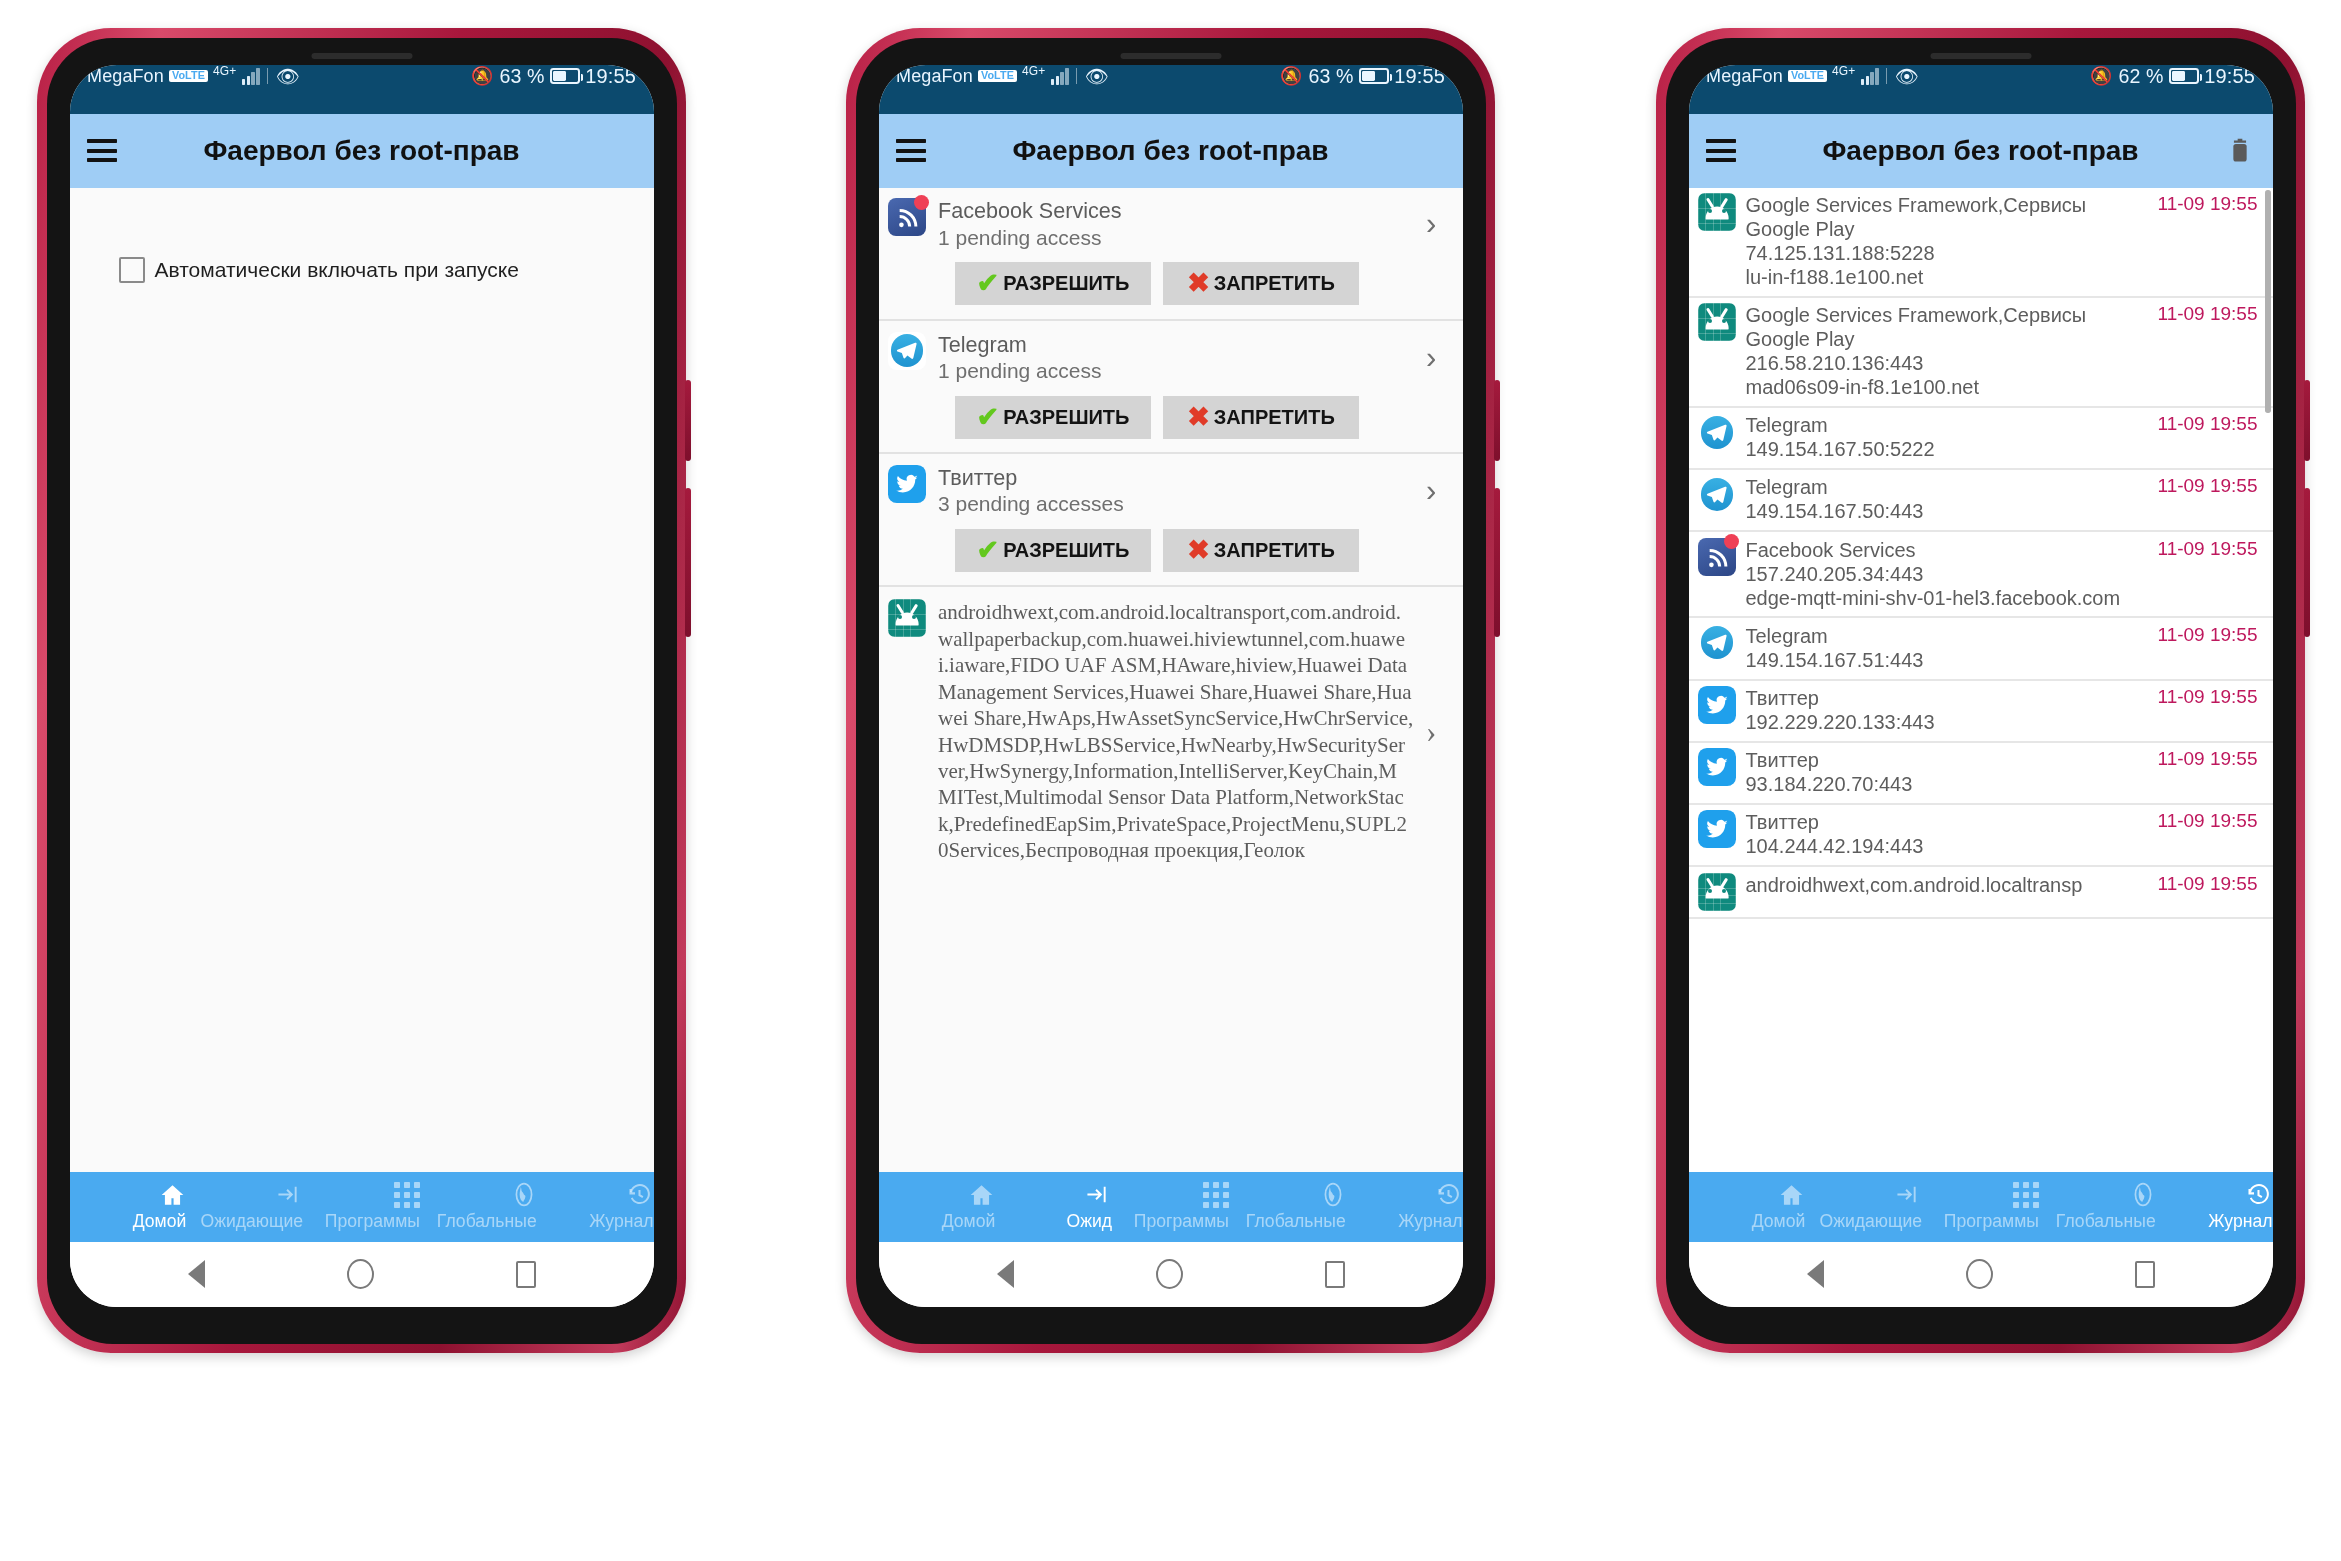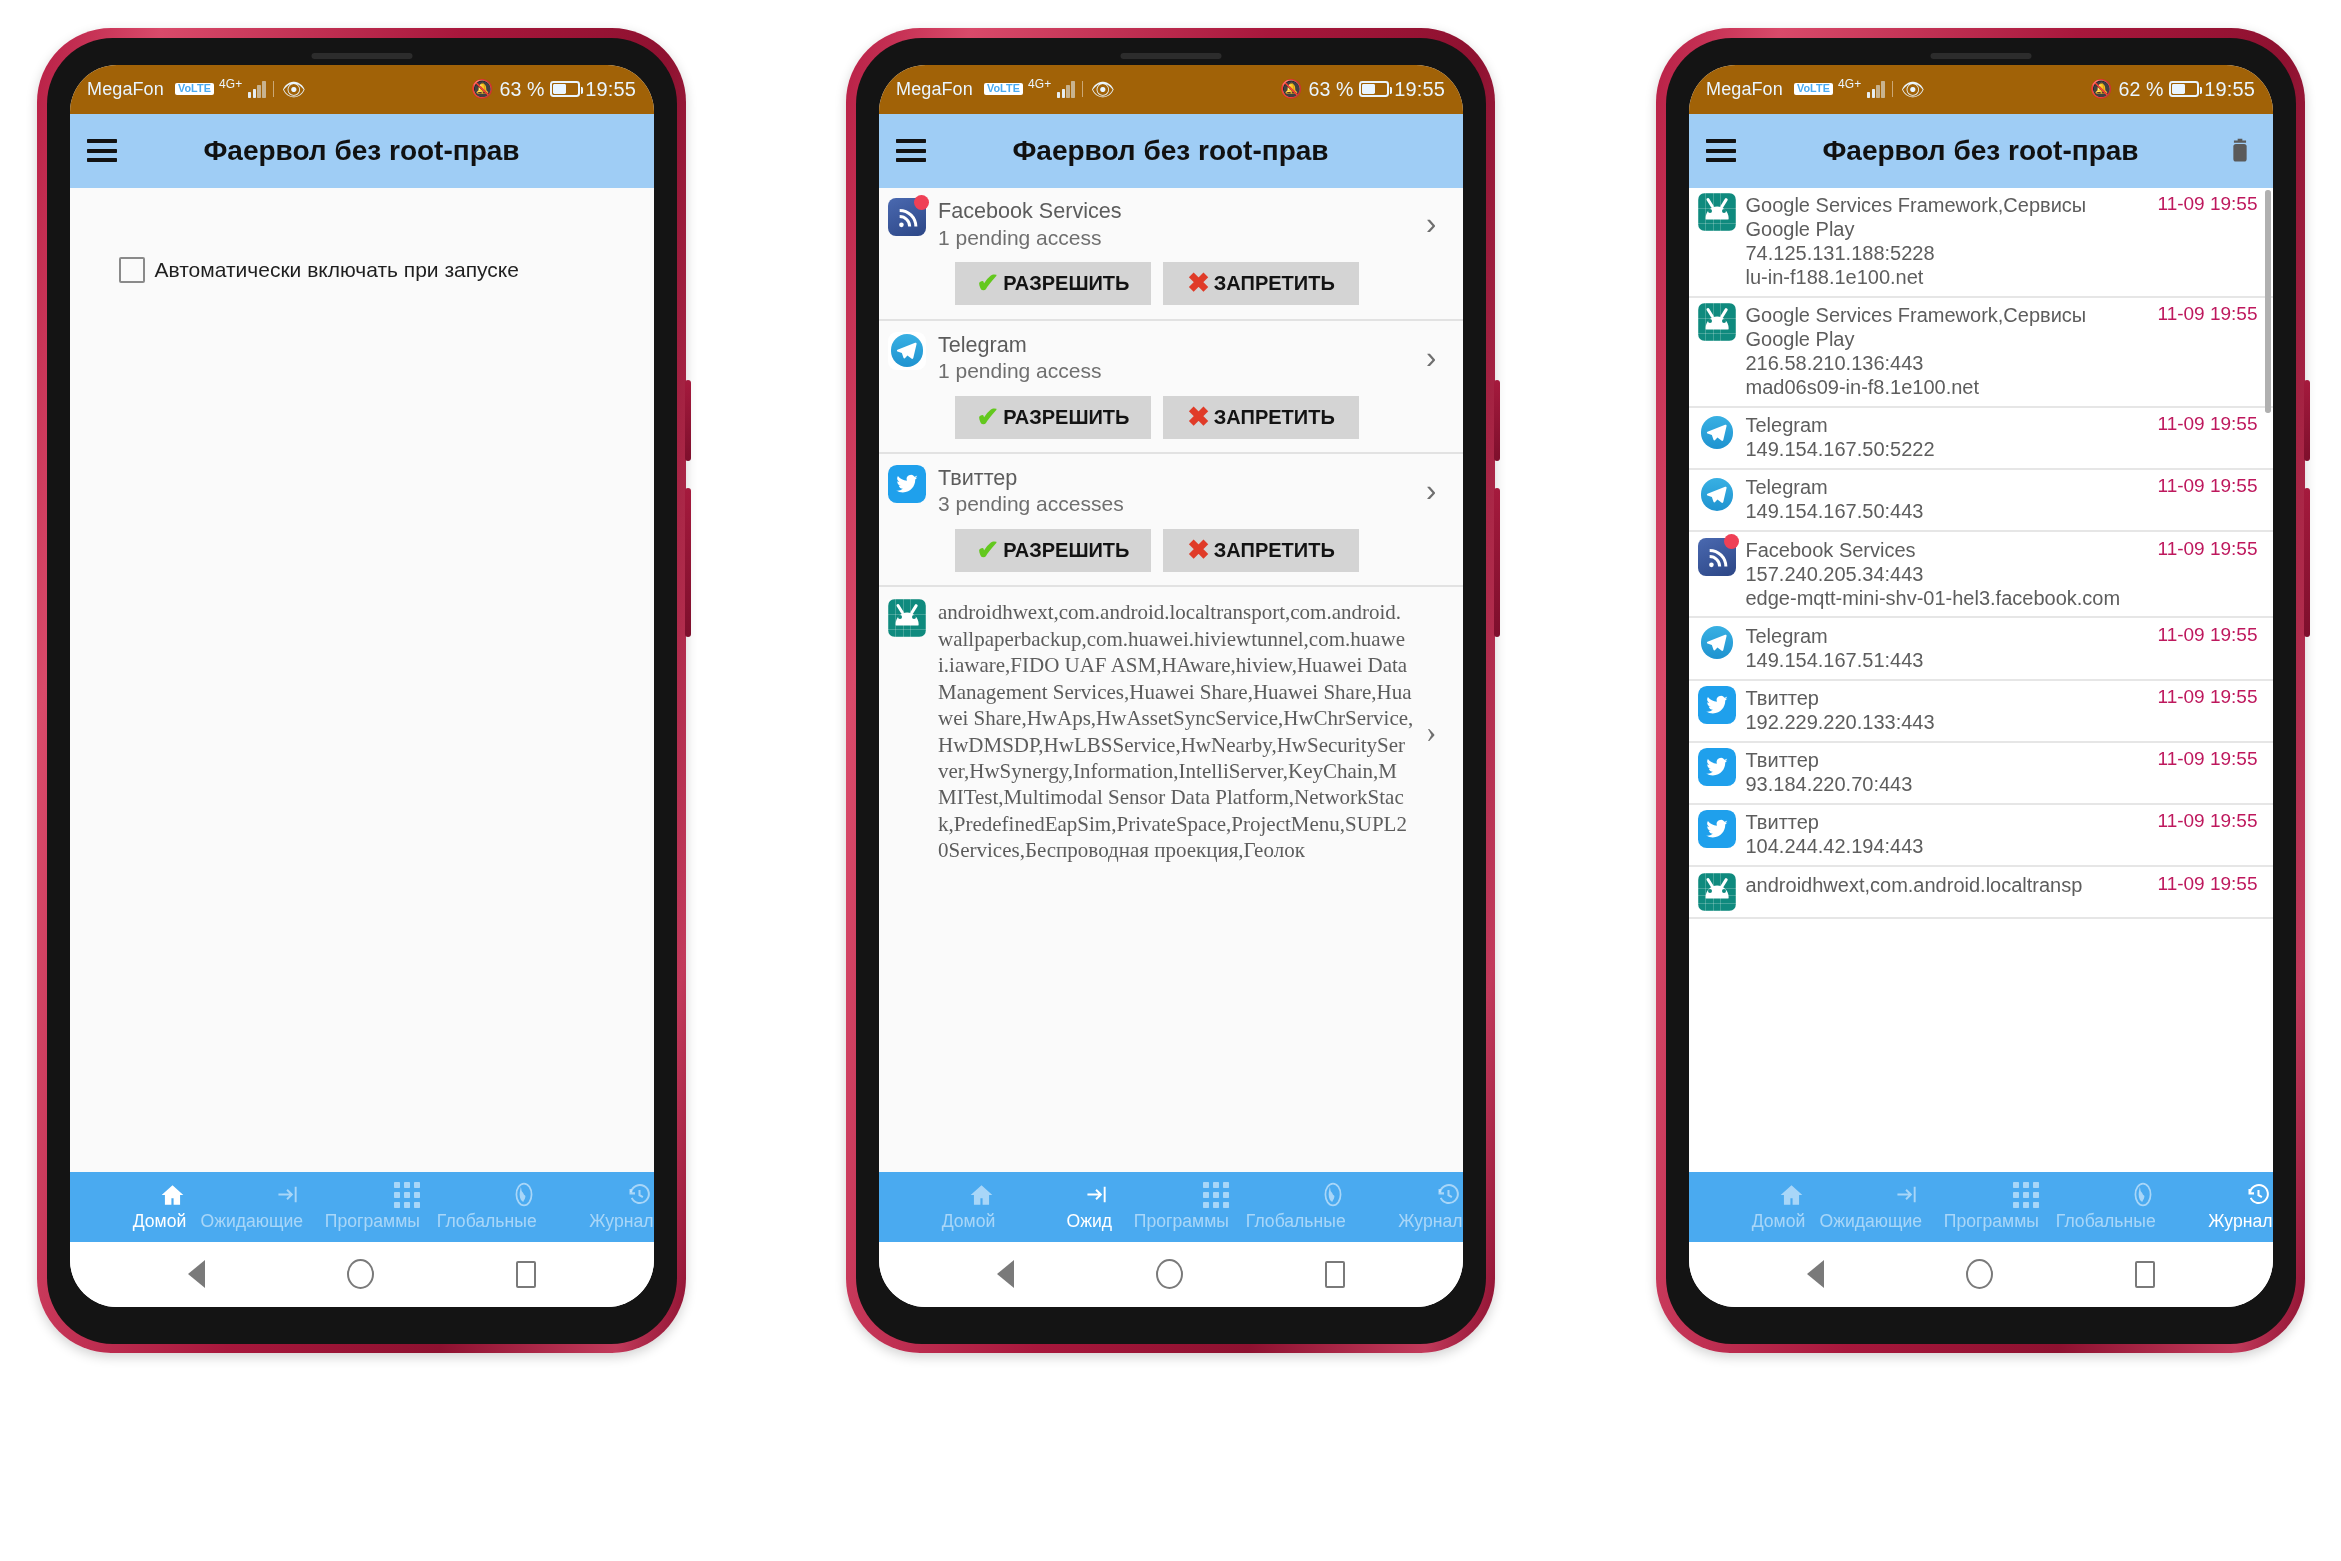--- a/index.html
+++ b/index.html
@@ -44,36 +44,35 @@
   }
   .side-btn {
     position: absolute; right: -5.4px; width: 6.8px;
     border-radius: 4px;
     background: linear-gradient(180deg,#a51a3d,#7d0f2c);
   }
 
   
   .statusbar {
     height: 49px; flex: 0 0 49px;
-    background: #a16207;
-    display: flex; align-items: center;
+    background: #0c4a6e;
+    display: flex; align-items: flex-start;
     padding: 0 17.6px;
     color: #eaf6ff;
     font-size: 19px;
     letter-spacing: 0.1px;
   }
   .sb-left { display: flex; align-items: center; gap: 5.4px; }
   .sb-right { margin-left: auto; display: flex; align-items: center; gap: 5.4px; }
   .carrier { font-size: 18px; color: #e9f5ff; }
   .volte {
     background: #fff; color: #4aaaf0;
     font-size: 10.8px; font-weight: bold;
     padding: 0.7px 2.7px; border-radius: 2px;
     line-height: 1.05;
-    margin-left: 6px;
   }
   .net4g { font-size: 12px; position: relative; top: -5.4px; color:#eaf6ff;}
   .bars { display: flex; align-items: flex-end; gap: 1.4px; height: 17.6px; }
   .bars i { display:block; width: 3.4px; background: #eaf6ff; border-radius: 0.7px; }
   .bars i:nth-child(1){height:5.4px;opacity:.95}
   .bars i:nth-child(2){height:8.8px;opacity:.95}
   .bars i:nth-child(3){height:13px;opacity:.55}
   .bars i:nth-child(4){height:17px;opacity:.55}
   .sep { width:1.4px;height:16px;background:rgba(255,255,255,.45);margin:0 2px;}
   .eye { font-size: 19px; }

